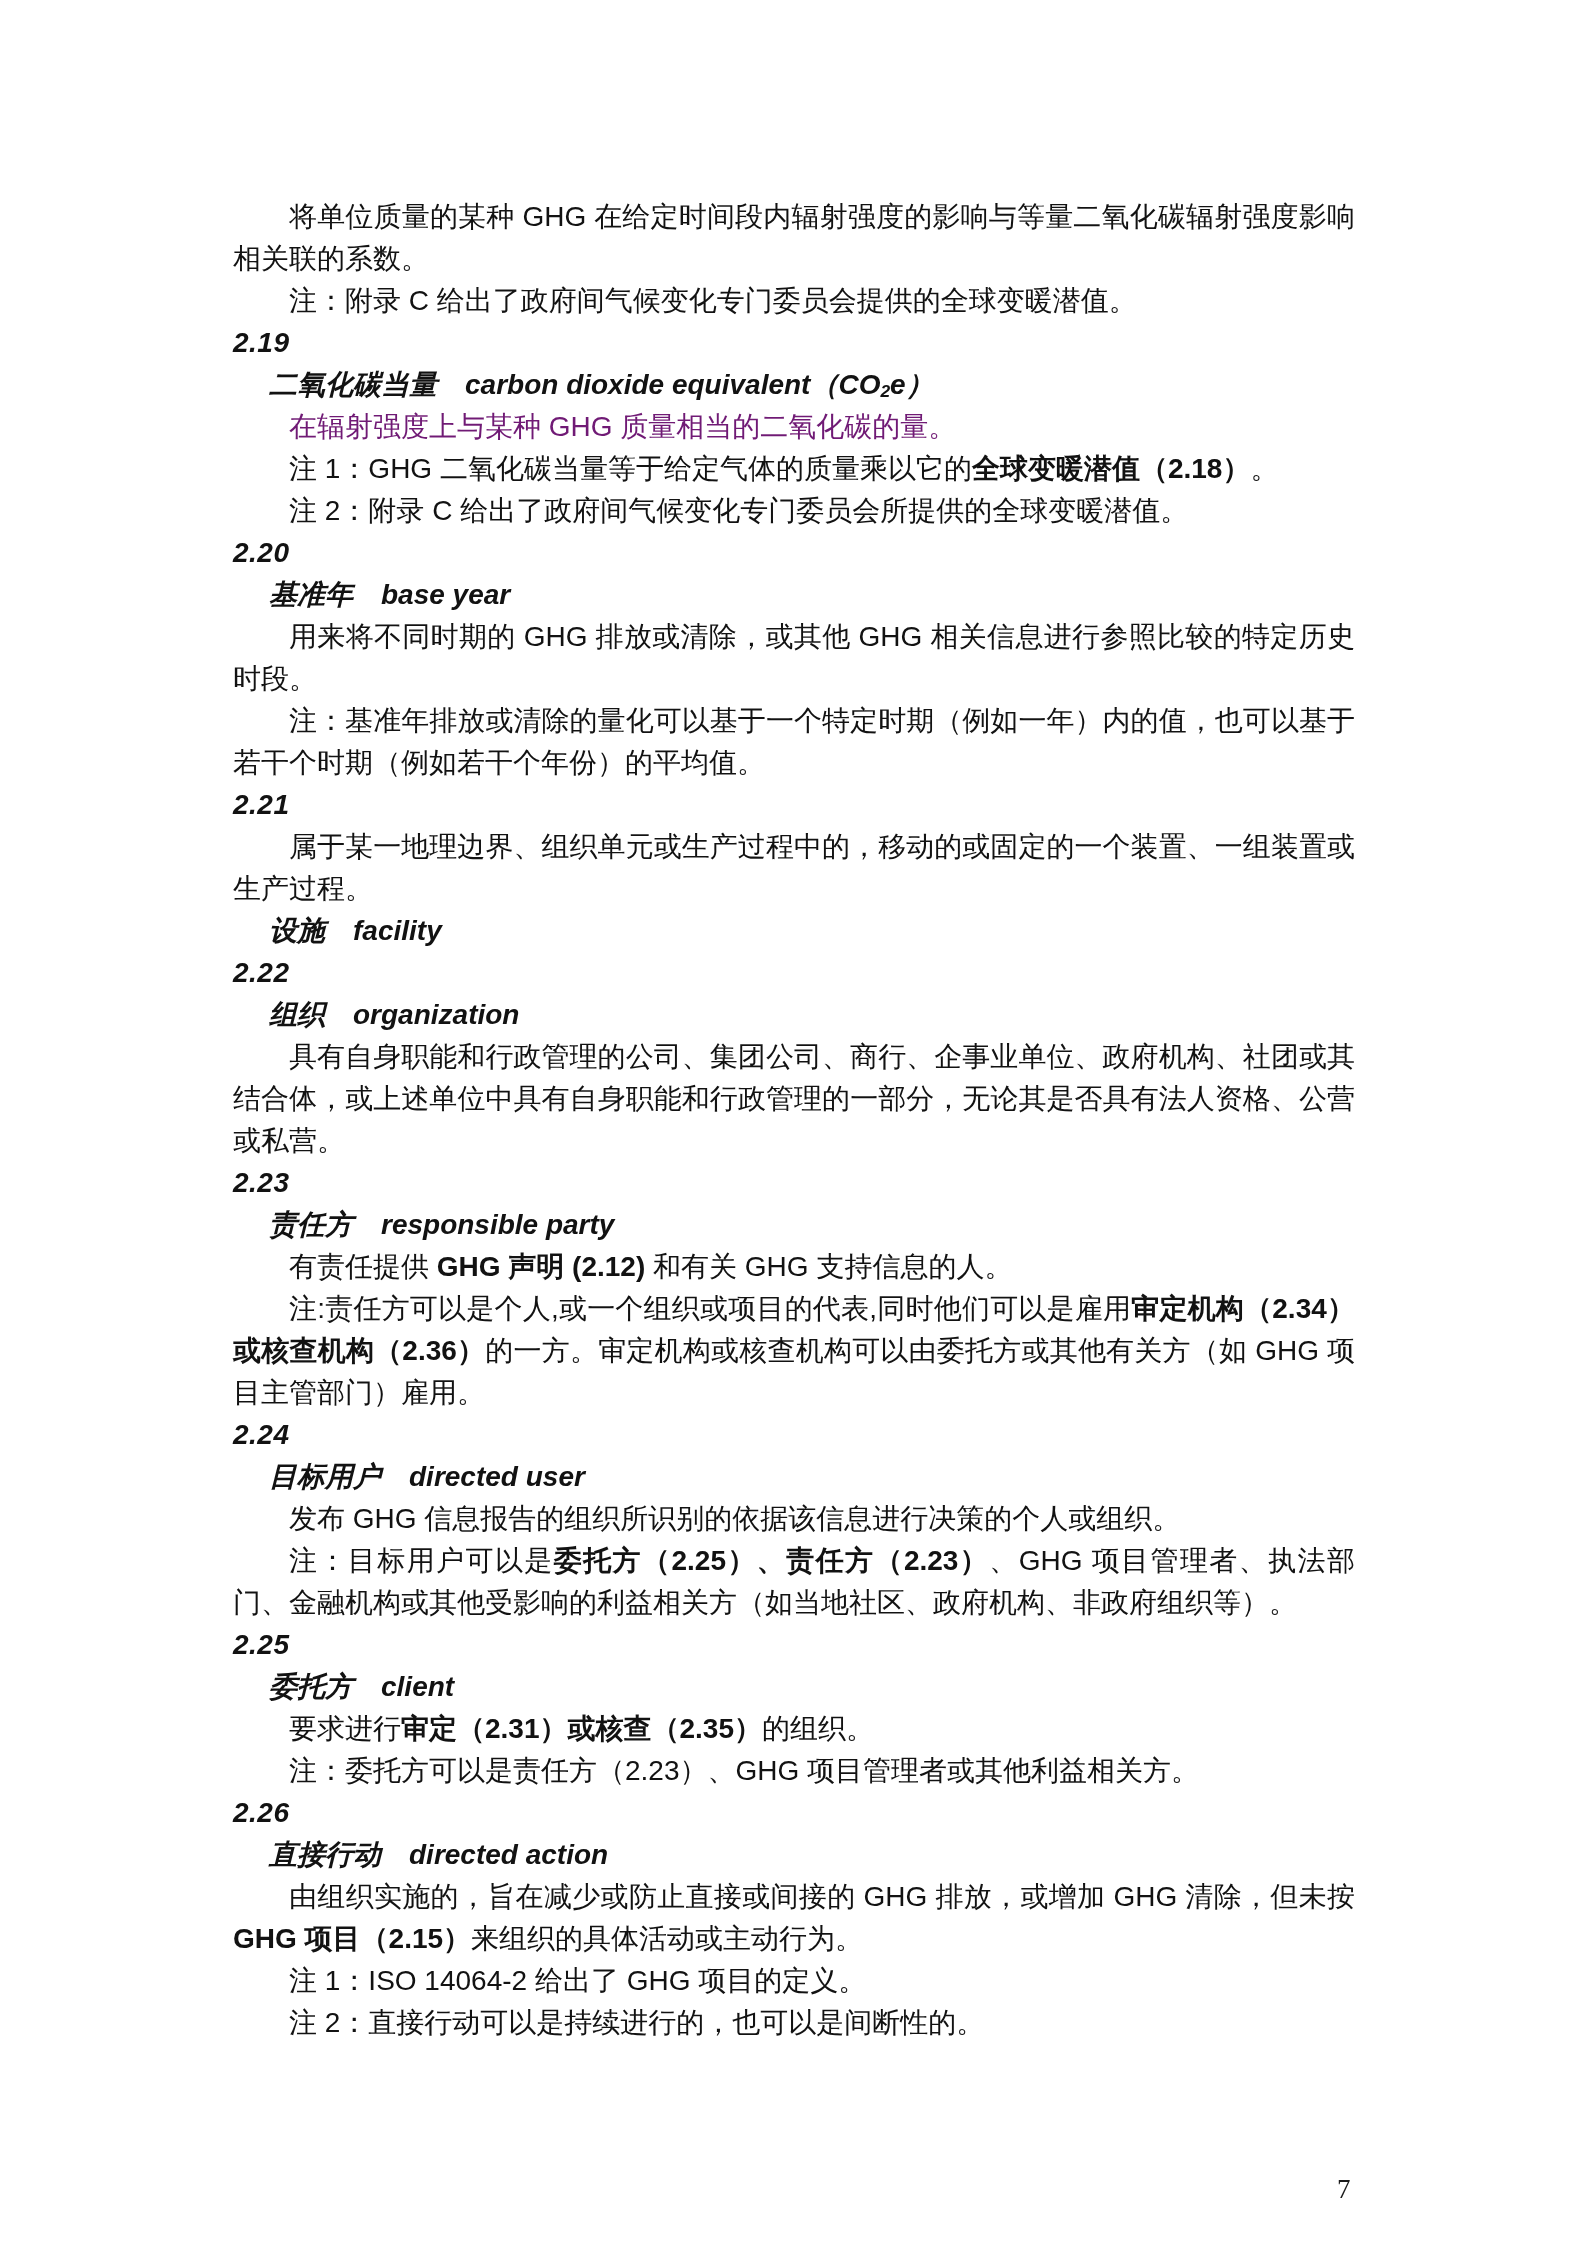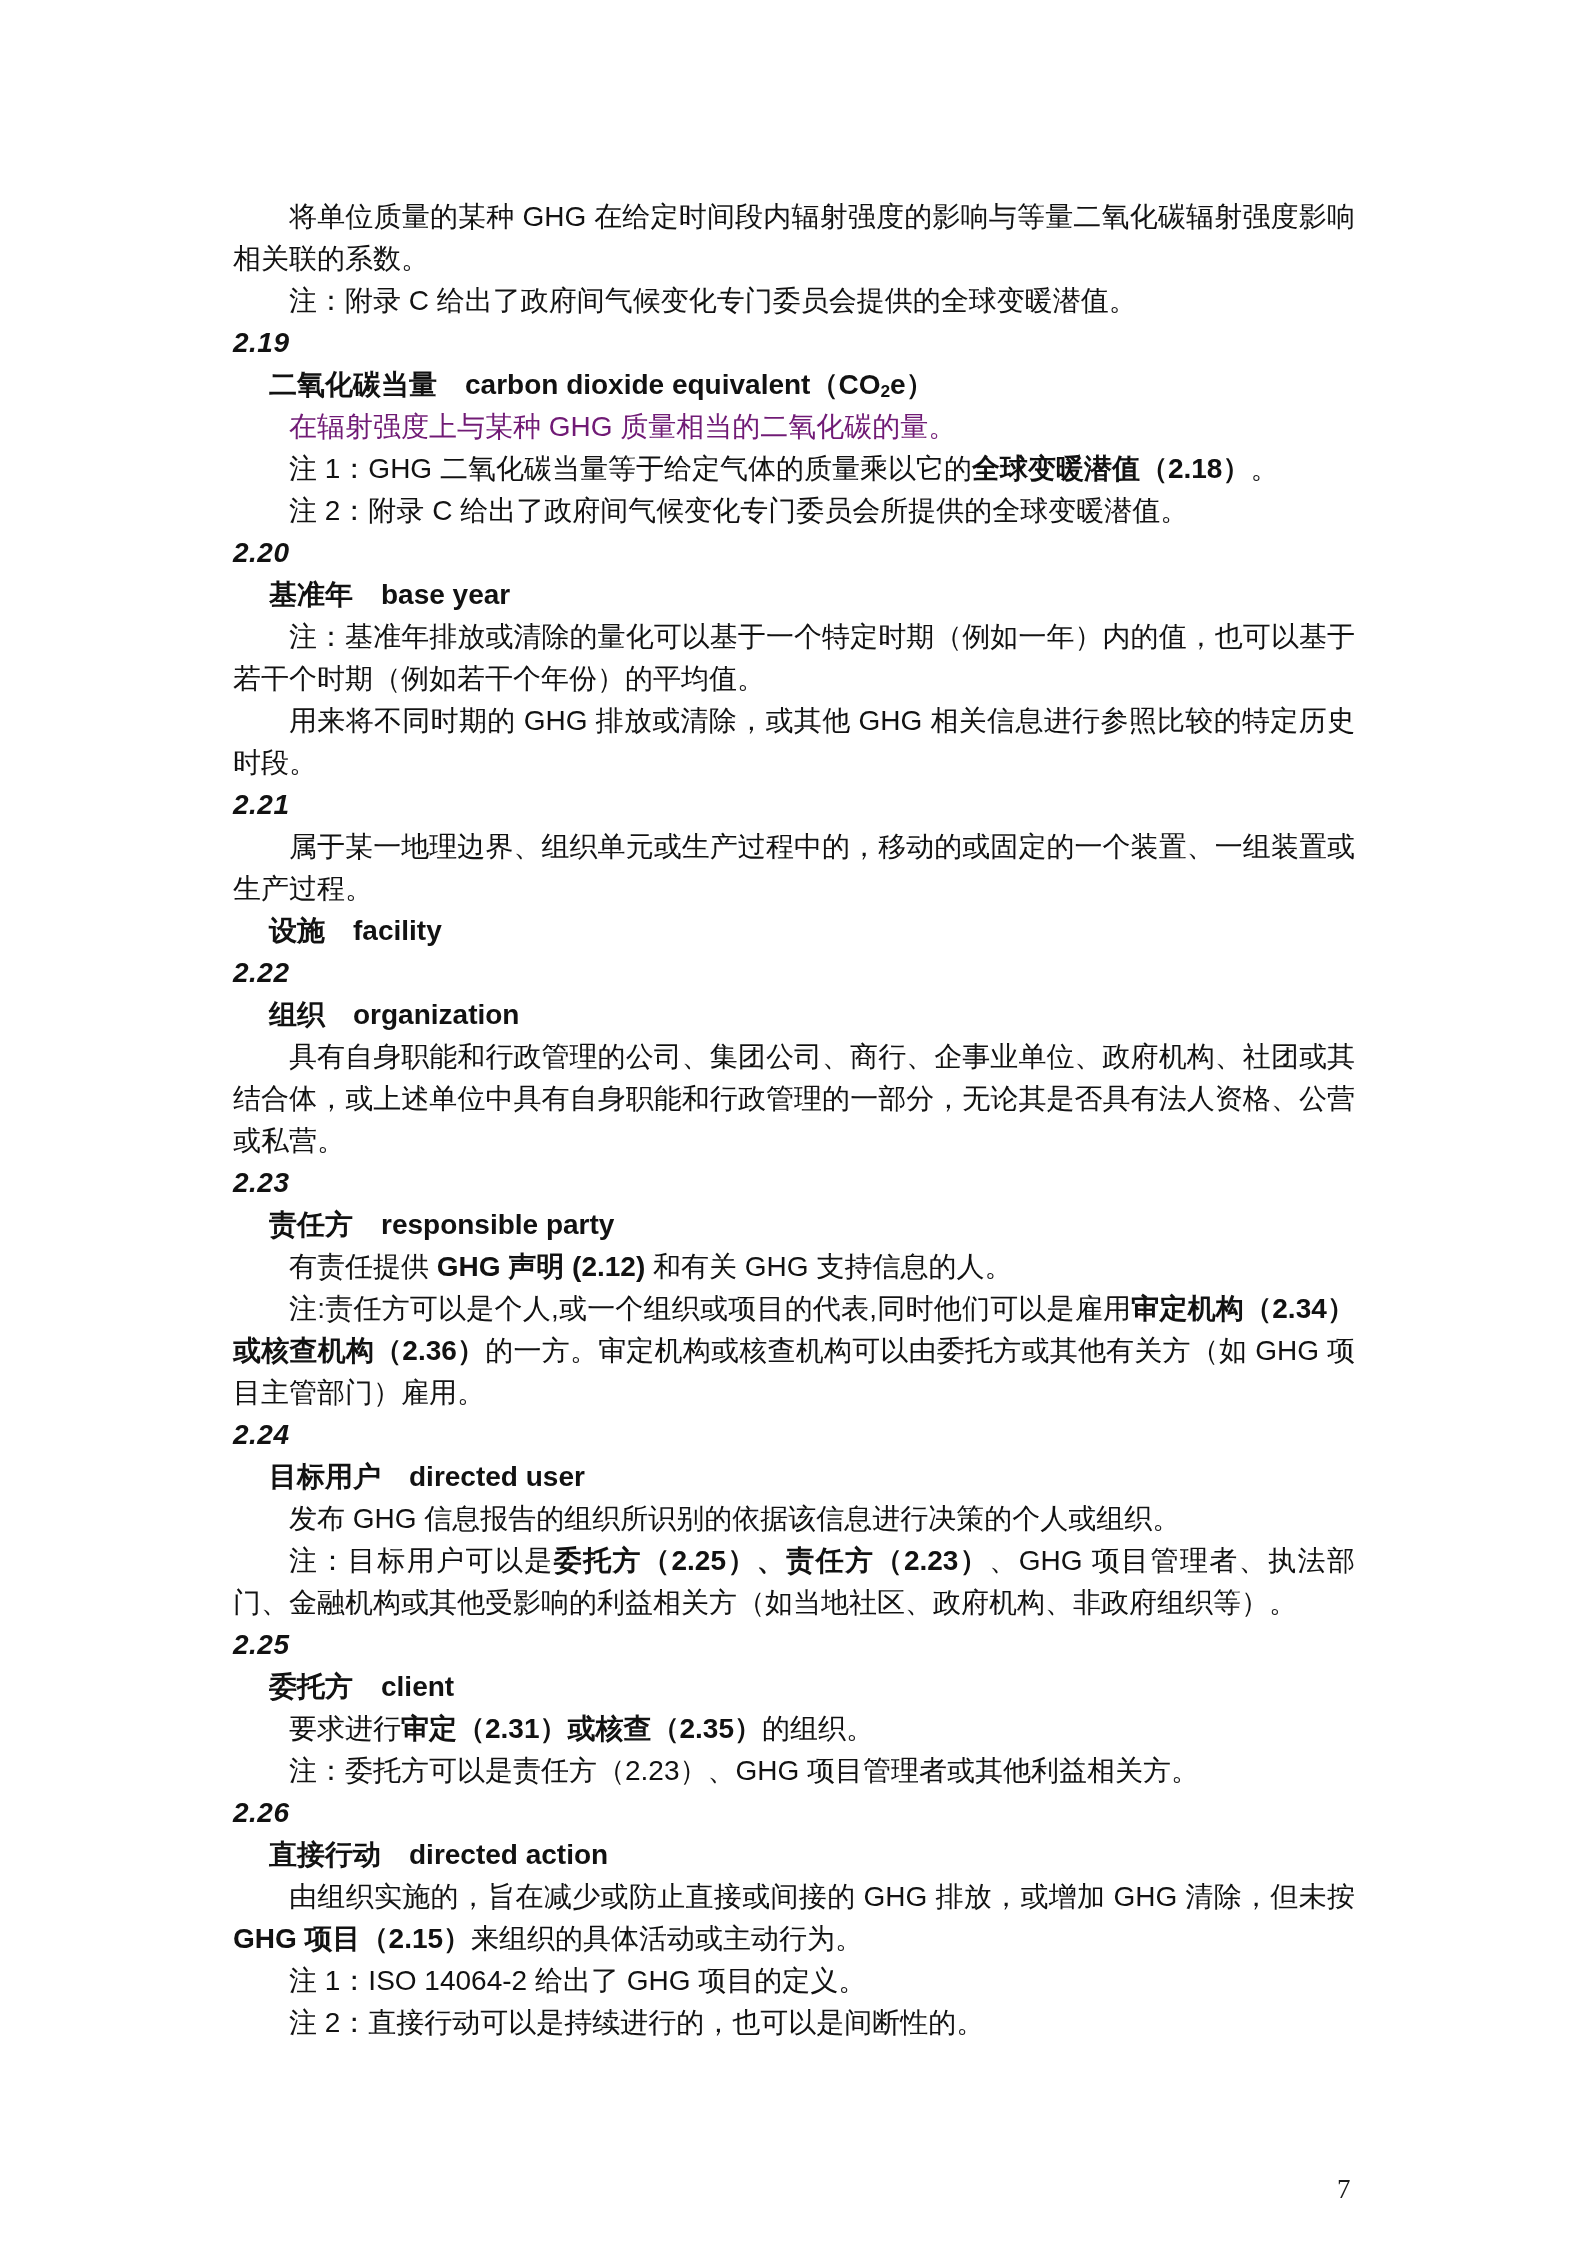--- a/index.html
+++ b/index.html
@@ -25,20 +25,21 @@
   .block { margin: 0; }
   .block.section {
     font-weight: bold;
     letter-spacing: 0.5px;
     font-style: italic;
   }
   .block.term {
     padding-left: 36px;
     font-weight: bold;
     text-align: left;
+    font-style: italic;
   }
   .block.para, .block.note {
     text-indent: 56px;
   }
   .bold { font-weight: bold; }
   .orange { color: #701a75; }
   sub.subrun {
     font-size: 0.62em;
     line-height: 0;
     vertical-align: -0.18em;
@@ -59,22 +60,22 @@
   <div class="content" id="content">
       <div class="block para"><span>将单位质量的某种 GHG 在给定时间段内辐射强度的影响与等量二氧化碳辐射强度影响相关联的系数。</span></div>
       <div class="block note"><span>注：附录 C 给出了政府间气候变化专门委员会提供的全球变暖潜值。</span></div>
       <div class="block section"><span class="bold">2.19</span></div>
       <div class="block term"><span class="bold">二氧化碳当量　</span><span class="bold">carbon dioxide equivalent（CO</span><sub class="subrun bold">2</sub><span class="bold">e）</span></div>
       <div class="block para orange"><span>在辐射强度上与某种 GHG 质量相当的二氧化碳的量。</span></div>
       <div class="block note"><span>注 1：GHG 二氧化碳当量等于给定气体的质量乘以它的</span><span class="bold">全球变暖潜值（2.18）</span><span>。</span></div>
       <div class="block note"><span>注 2：附录 C 给出了政府间气候变化专门委员会所提供的全球变暖潜值。</span></div>
       <div class="block section"><span class="bold">2.20</span></div>
       <div class="block term"><span class="bold">基准年　</span><span class="bold">base year</span></div>
+      <div class="block para"><span>用来将不同时期的 GHG 排放或清除，或其他 GHG 相关信息进行参照比较的特定历史时段。</span></div>
       <div class="block note"><span>注：基准年排放或清除的量化可以基于一个特定时期（例如一年）内的值，也可以基于若干个时期（例如若干个年份）的平均值。</span></div>
-      <div class="block para"><span>用来将不同时期的 GHG 排放或清除，或其他 GHG 相关信息进行参照比较的特定历史时段。</span></div>
       <div class="block section"><span class="bold">2.21</span></div>
       <div class="block para"><span>属于某一地理边界、组织单元或生产过程中的，移动的或固定的一个装置、一组装置或生产过程。</span></div>
       <div class="block term"><span class="bold">设施　</span><span class="bold">facility</span></div>
       <div class="block section"><span class="bold">2.22</span></div>
       <div class="block term"><span class="bold">组织　</span><span class="bold">organization</span></div>
       <div class="block para"><span>具有自身职能和行政管理的公司、集团公司、商行、企事业单位、政府机构、社团或其结合体，或上述单位中具有自身职能和行政管理的一部分，无论其是否具有法人资格、公营或私营。</span></div>
       <div class="block section"><span class="bold">2.23</span></div>
       <div class="block term"><span class="bold">责任方　</span><span class="bold">responsible party</span></div>
       <div class="block para"><span>有责任提供 </span><span class="bold">GHG 声明 (2.12) </span><span>和有关 GHG 支持信息的人。</span></div>
       <div class="block note"><span>注:责任方可以是个人,或一个组织或项目的代表,同时他们可以是雇用</span><span class="bold">审定机构（2.34）或核查机构（2.36）</span><span>的一方。审定机构或核查机构可以由委托方或其他有关方（如 GHG 项目主管部门）雇用。</span></div>

